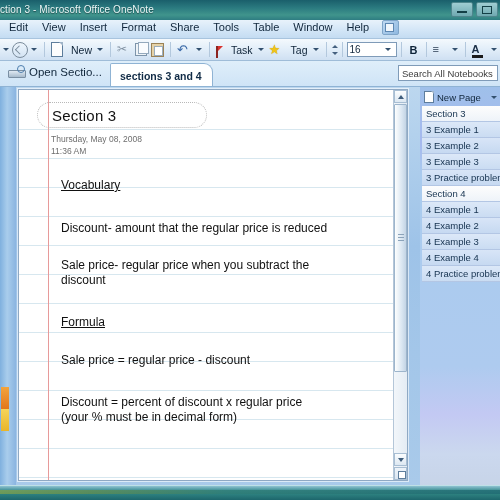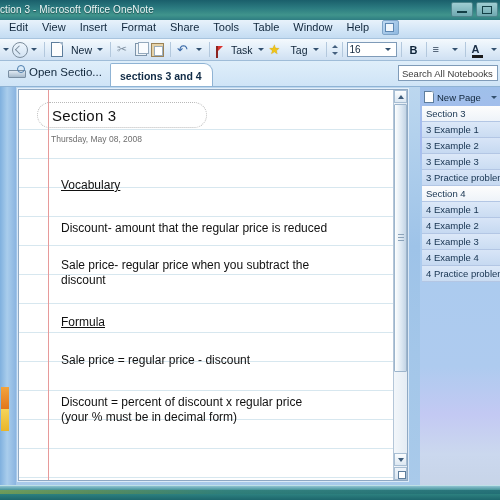--- a/index.html
+++ b/index.html
@@ -442,20 +442,21 @@
     <div id="note-page">
       <div class="rule-lines"></div>
       <div class="margin-line"></div>
 
       <div class="title-box">
         <span class="page-title">Section 3</span>
       </div>
 
       <div class="page-date">
         <div>Thursday, May 08, 2008</div>
+        <div>11:36 AM</div>
       </div>
 
       <div class="note-text note-heading" style="top:88px;">Vocabulary</div>
       <div class="note-text" style="top:131px;">Discount- amount that the regular price is reduced</div>
       <div class="note-text" style="top:168px;">Sale price- regular price when you subtract the
 discount</div>
       <div class="note-text note-heading" style="top:225px;text-align:center;">Formula</div>
       <div class="note-text" style="top:263px;">Sale price = regular price - discount</div>
       <div class="note-text" style="top:305px;">Discount = percent of discount x regular price
 (your % must be in decimal form)</div>

